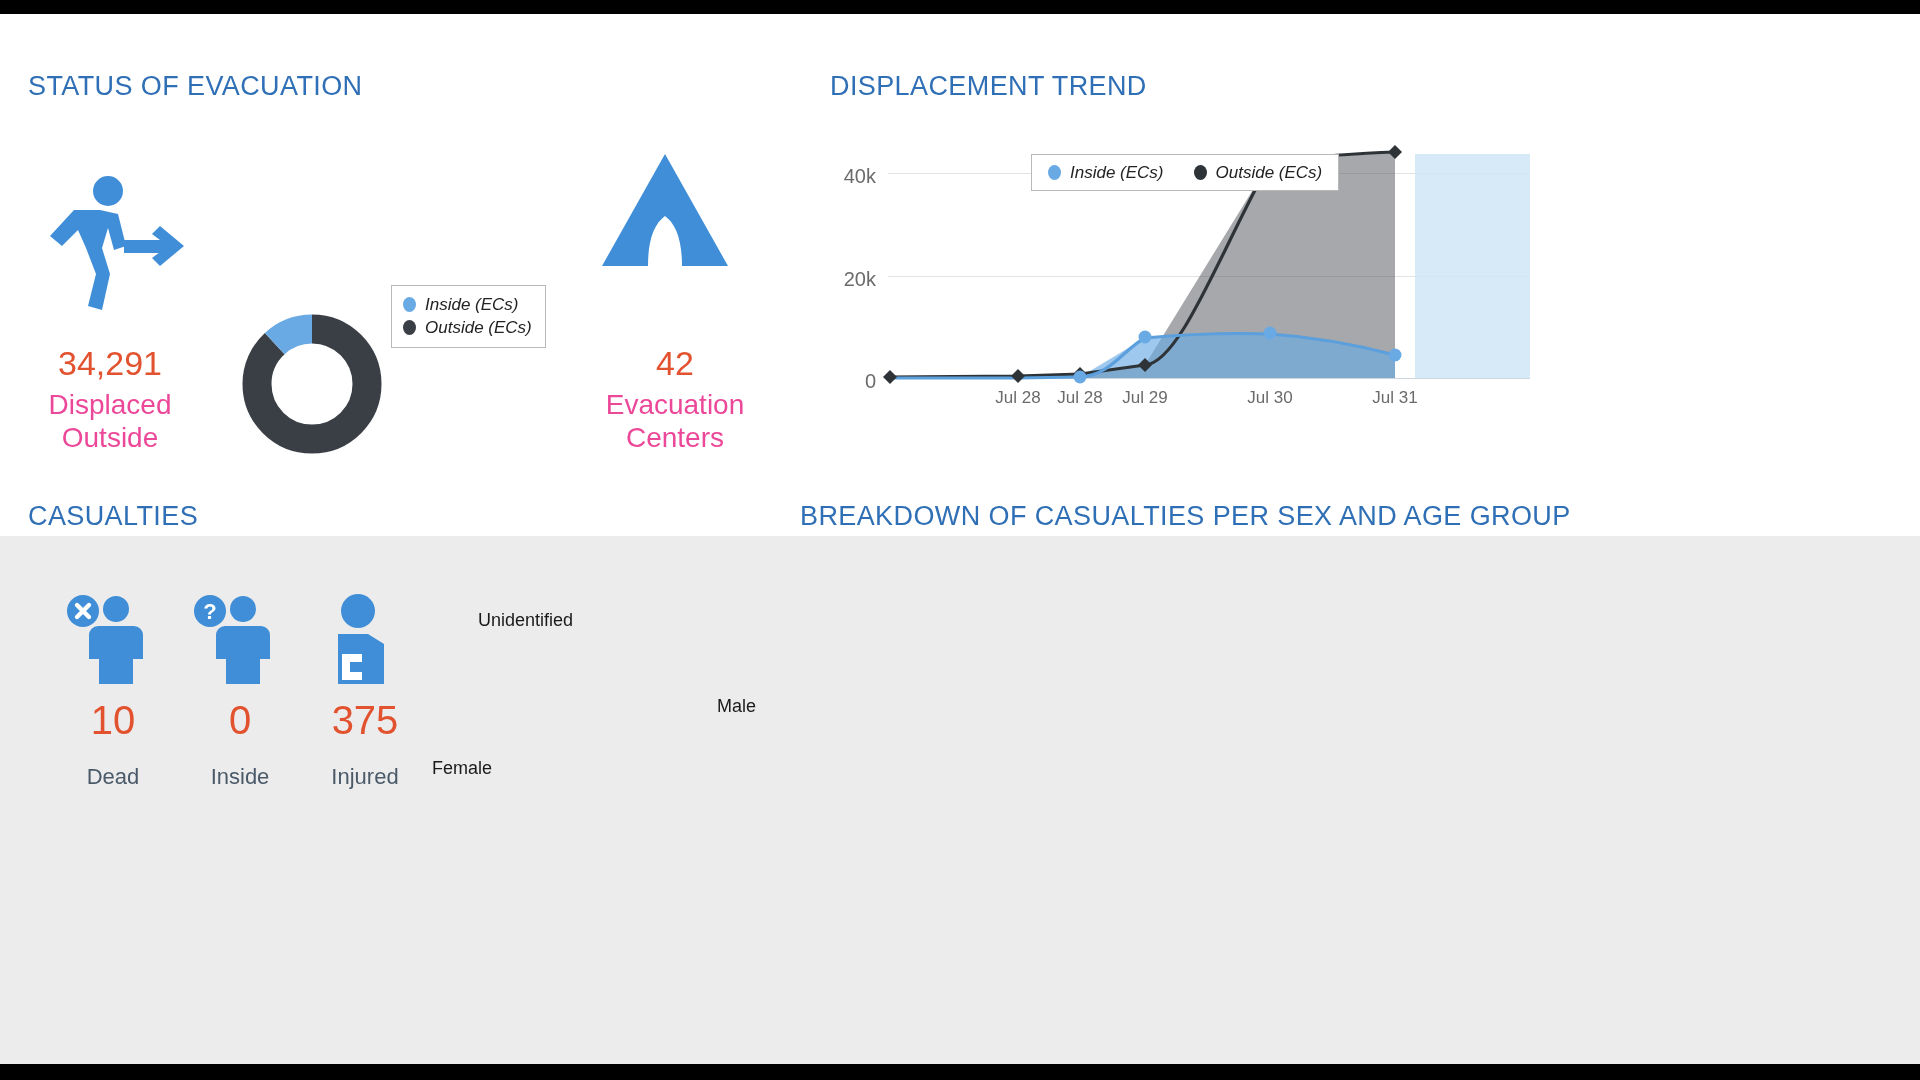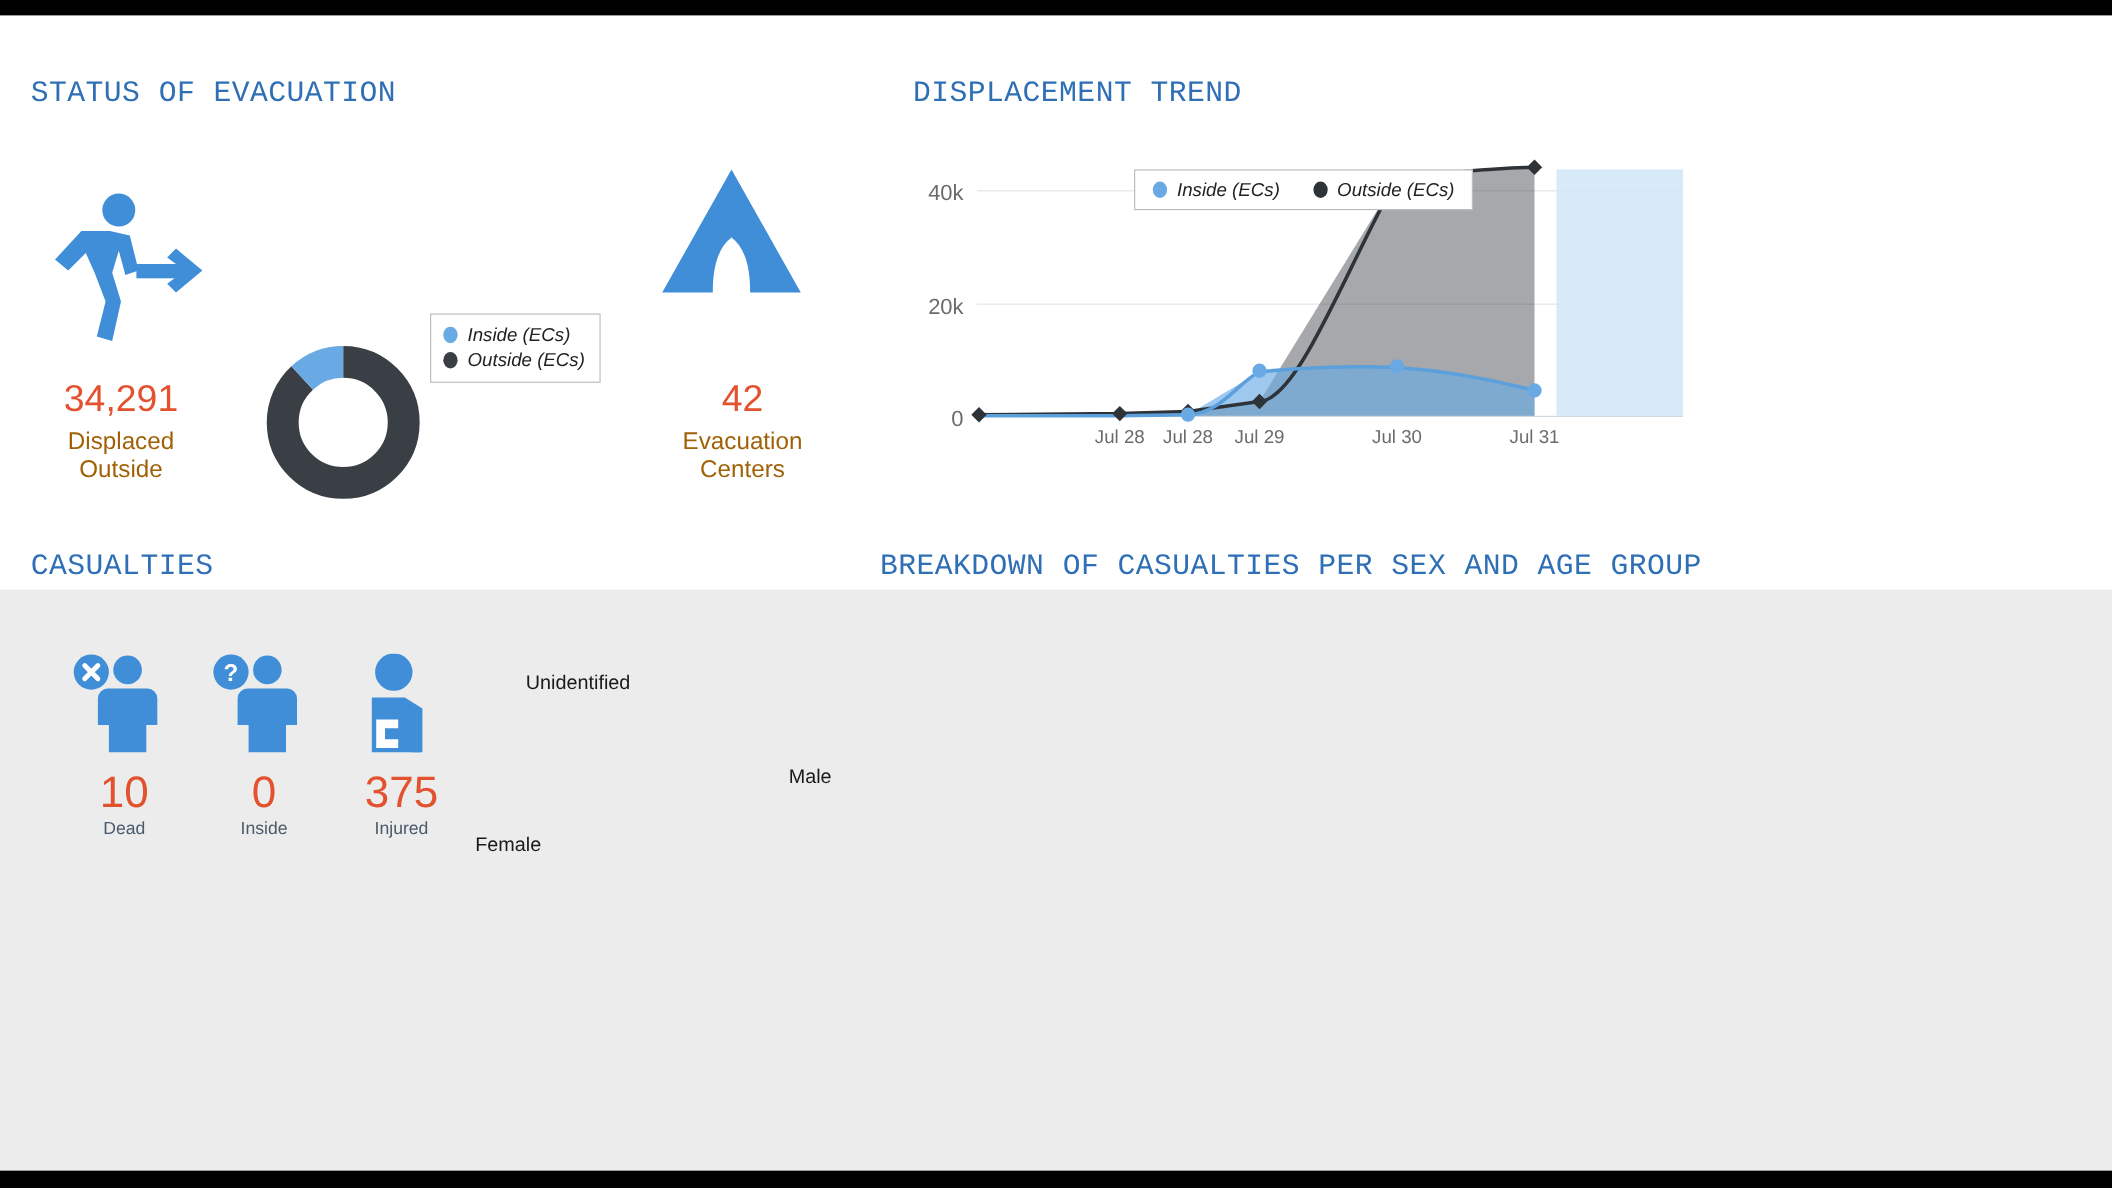--- a/index.html
+++ b/index.html
@@ -12,29 +12,28 @@
   #page {
     position: absolute; left: 0; top: 14px;
     width: 1920px; height: 1050px;
     background: #ffffff;
   }
   .section-title {
     color: #2f6fb5;
     font-size: 27px;
     letter-spacing: .4px;
     font-weight: 400;
-    font-family: Liberation Mono, monospace;
   }
   
   #status-title { position: absolute; left: 28px; top: 57px; }
   #evac-panel { position: absolute; left: 0; top: 110px; width: 1000px; height: 360px; }
 
   .stat-block { position: absolute; text-align: center; }
   .stat-num { color: #e2522f; font-size: 34px; font-weight: 400; line-height: 1.1; margin-top: 6px;}
-  .stat-lbl { color: #a16207; font-size: 22px; line-height: 1.18; margin-top: 6px; }
+  .stat-lbl { color: #ec4899; font-size: 28px; line-height: 1.18; margin-top: 6px; }
 
   #walker-icon { position: absolute; left: 40px; top: 50px; }
   #disp-text { left: 20px; top: 215px; width: 180px; }
 
   #tent-icon { position: absolute; left: 600px; top: 30px; }
   #ec-text { left: 585px; top: 215px; width: 180px; }
 
   #evac-donut { position: absolute; left: 232px; top: 180px; }
 
   #evac-legend {
@@ -59,21 +58,21 @@
   }
 
   
   #cas-title { position: absolute; left: 28px; top: 487px; }
   #cas-grey {
     position: absolute; left: 0; top: 522px;
     width: 1920px; height: 528px; background: #ececec;
   }
   .cas-item { position: absolute; text-align: center; width: 150px; }
   .cas-num { color: #e2522f; font-size: 40px; line-height: 1; margin-top: 12px; }
-  .cas-lbl { color: #4a5a69; font-size: 16px; margin-top: 4px; }
+  .cas-lbl { color: #4a5a69; font-size: 22px; margin-top: 24px; }
   .pie-lbl { position: absolute; color: #1a1a1a; font-size: 18px; white-space: nowrap; }
 
   
   #bd-title { position: absolute; left: 800px; top: 487px; }
 </style>
 </head>
 <body>
 
 <div id="page">
 

